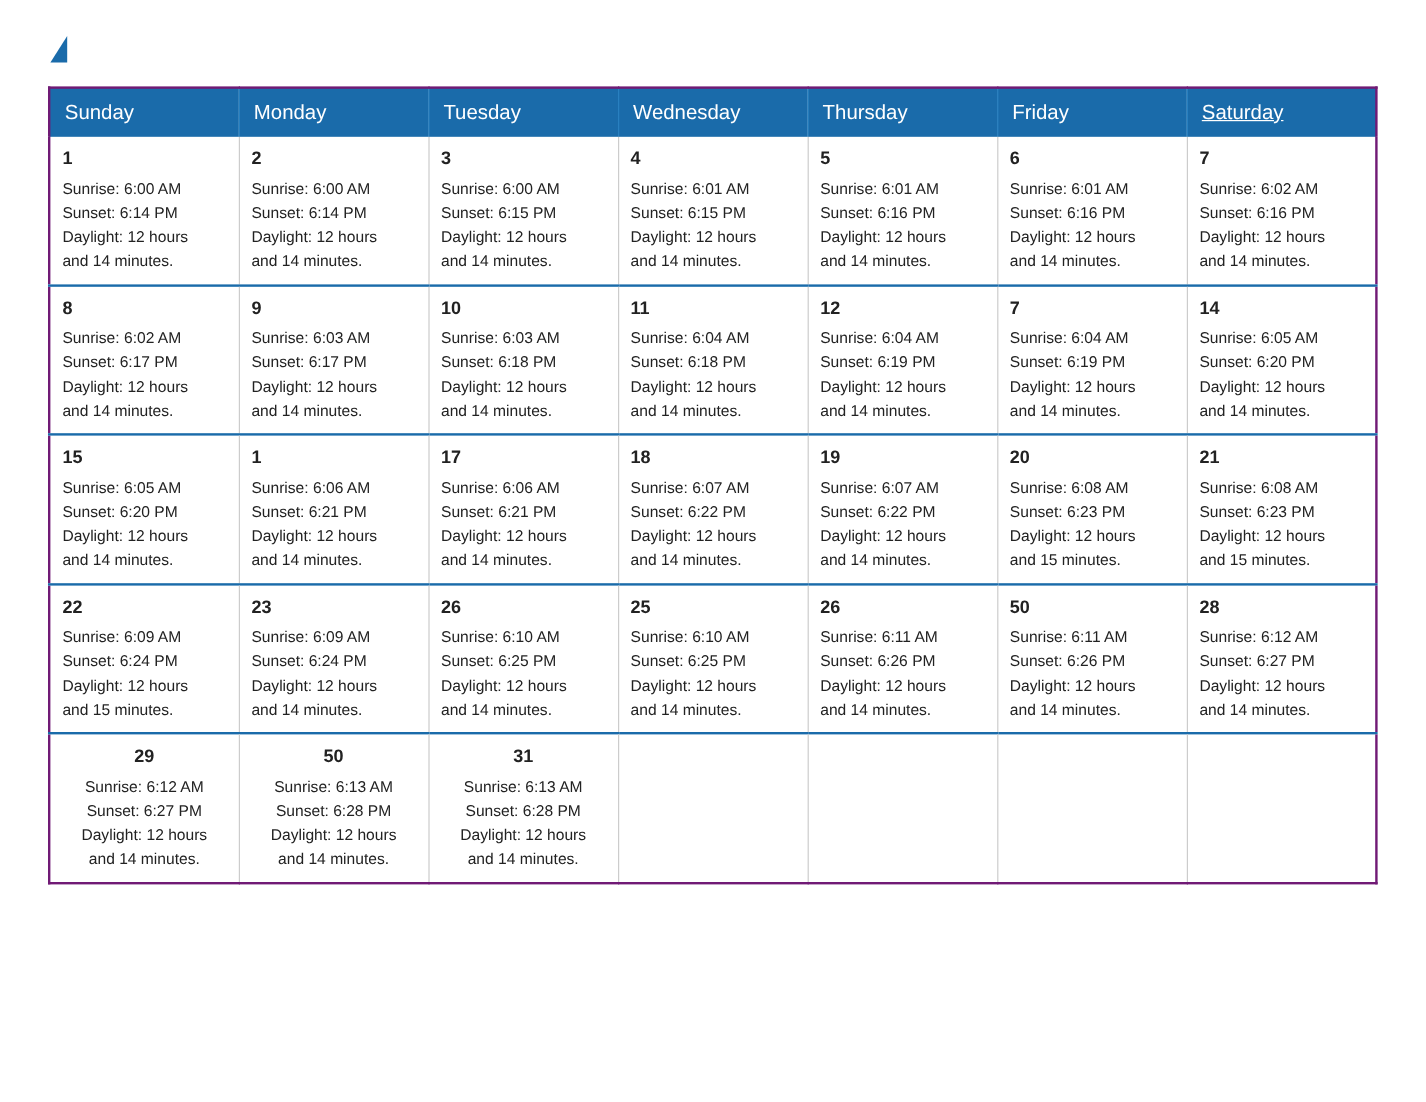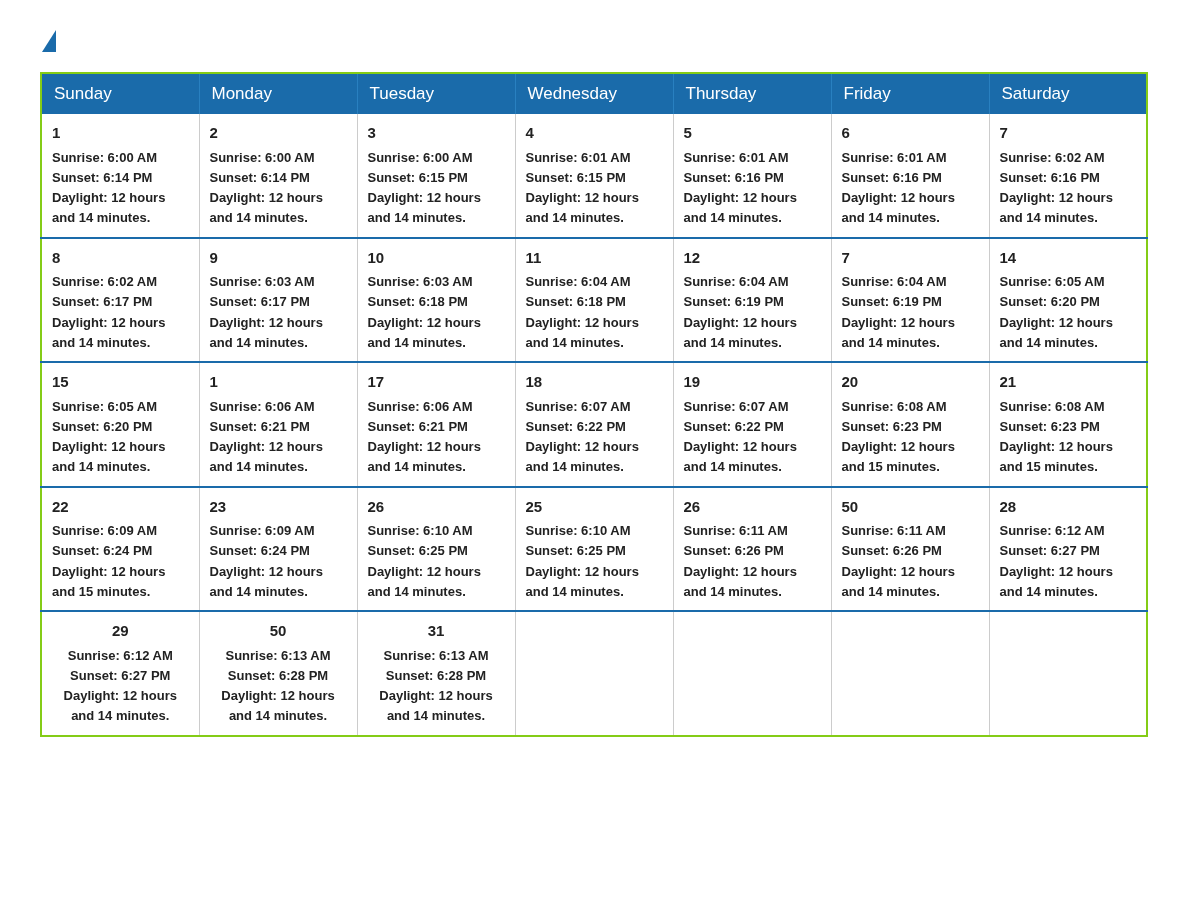--- a/index.html
+++ b/index.html
@@ -52,32 +52,32 @@
       line-height: 1.1;
     }
     .location {
       font-size: 22px;
       color: #444;
       margin-top: 4px;
     }
     .calendar {
       width: 100%;
       border-collapse: collapse;
-      border: 2px solid #84cc16;
+      border: 2px solid #701a75;
     }
     .calendar th {
       background: #1a6baa;
       color: #fff;
       font-size: 17px;
       font-weight: normal;
       padding: 10px 12px;
       text-align: left;
       border-right: 1px solid #2980c0;
     }
-    .calendar th:last-child { border-right: none; }
+    .calendar th:last-child { border-right: none; text-decoration: underline; }
     .calendar td {
       vertical-align: top;
       padding: 8px 10px;
       border-right: 1px solid #ccc;
       border-bottom: 2px solid #1a6baa;
       font-size: 13.5px;
       line-height: 1.5;
       width: 14.28%;
       min-height: 90px;
     }
@@ -86,21 +86,20 @@
     .day-number {
       font-size: 15px;
       font-weight: bold;
       display: block;
       margin-bottom: 3px;
     }
     .day-info {
       font-size: 13px;
       color: #222;
       line-height: 1.55;
-      font-weight: bold;
     }
     .empty-cell {
       background: #fff;
     }
   </style>
 </head>
 <body>
 
 <div class="header">
   <div class="logo">

